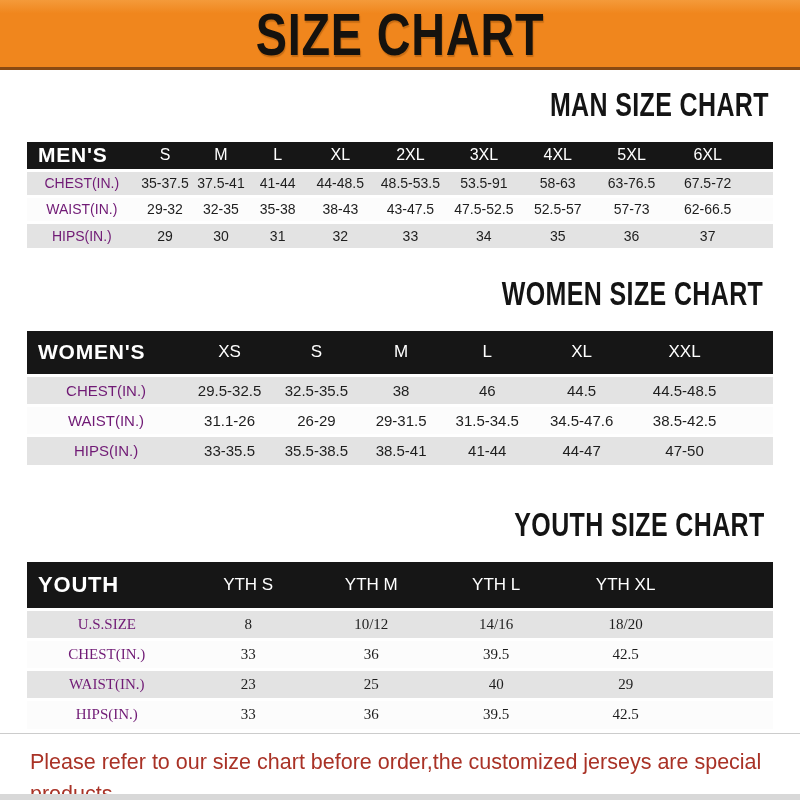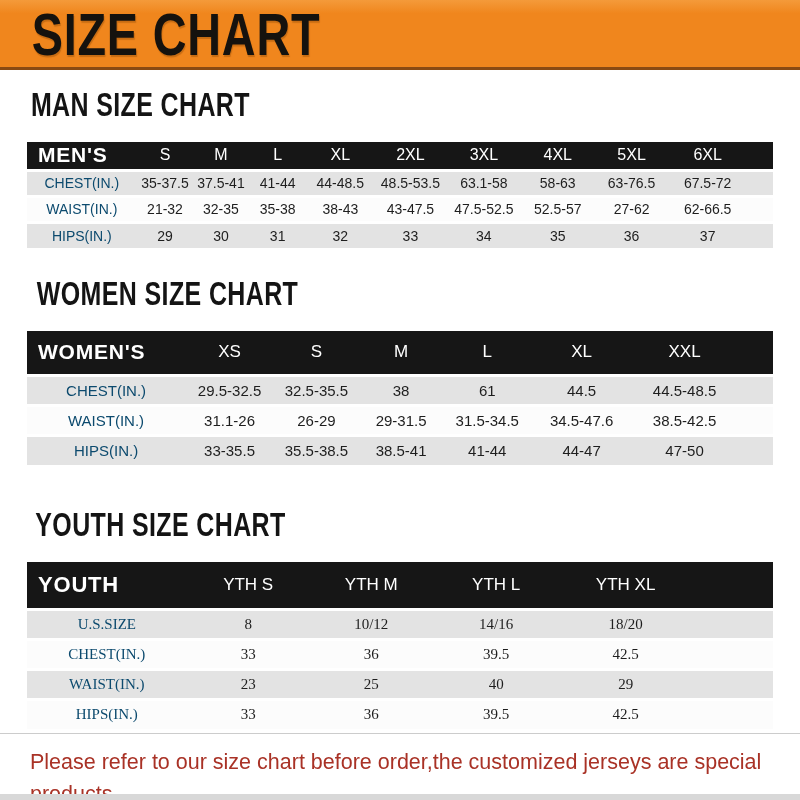--- a/index.html
+++ b/index.html
@@ -10,35 +10,35 @@
     position: relative;
     overflow: hidden;
   }
   
   .banner {
     height: 70px;
     background: linear-gradient(180deg, var(--orange-light) 0%, var(--orange) 20%, var(--orange) 100%);
     border-bottom: 3px solid var(--orange-dark);
     display: flex;
     align-items: center;
-    justify-content: flex-start;
+    justify-content: center;
   }
   .banner-text {
     display: inline-block;
     font-size: 57px;
     font-weight: 700;
     color: #15120e;
     letter-spacing: 1px;
     transform: scaleX(0.82) scaleY(1.04);
     text-shadow: 1px 2px 1px rgba(120,60,0,0.35);
     white-space: nowrap;
   }
   
   .section-heading {
-    text-align: left;
+    text-align: right;
     line-height: 34px;
     white-space: nowrap;
   }
   .section-heading span {
     display: inline-block;
     font-size: 32px;
     font-weight: 700;
     color: #141414;
     letter-spacing: 0.5px;
     transform: scaleX(0.78) scaleY(1.05);
@@ -69,21 +69,21 @@
     white-space: nowrap;
   }
   table.size-table tbody td {
     text-align: center;
     vertical-align: middle;
     color: #1e1e1e;
     border-top: 3px solid #ffffff;
     background: #fcfcfc;
   }
   table.size-table tbody tr.g td { background: var(--row-gray); }
-  table.size-table tbody td.lbl { white-space: nowrap; color: #0c4a6e; }
+  table.size-table tbody td.lbl { white-space: nowrap; color: #701a75; }
   
   .t-men   thead th { height: 28px; font-size: 16px; margin-left: 20px; }
   .t-men   thead th.lbl { font-size: 21px; }
   .t-men   tbody td { height: 26px; font-size: 14px; }
   .t-women thead th { height: 44px; font-size: 17px; }
   .t-women thead th.lbl { font-size: 21px; }
   .t-women tbody td { height: 30px; font-size: 15px; }
   .t-youth thead th { height: 47px; font-size: 17px; }
   .t-youth thead th.lbl { font-size: 22px; }
   .t-youth tbody td { height: 30px; font-size: 15px; font-family: Liberation Serif, serif; }
@@ -147,36 +147,36 @@
       </tr>
     </thead>
     <tbody>
       <tr class="g">
         <td class="lbl">CHEST(IN.)</td>
         <td>35-37.5</td>
         <td>37.5-41</td>
         <td>41-44</td>
         <td>44-48.5</td>
         <td>48.5-53.5</td>
-        <td>63.1-58</td>
+        <td>53.5-91</td>
         <td>58-63</td>
         <td>63-76.5</td>
         <td>67.5-72</td>
         <td></td>
       </tr>
       <tr>
         <td class="lbl">WAIST(IN.)</td>
-        <td>21-32</td>
+        <td>29-32</td>
         <td>32-35</td>
         <td>35-38</td>
         <td>38-43</td>
         <td>43-47.5</td>
         <td>47.5-52.5</td>
         <td>52.5-57</td>
-        <td>27-62</td>
+        <td>57-73</td>
         <td>62-66.5</td>
         <td></td>
       </tr>
       <tr class="g">
         <td class="lbl">HIPS(IN.)</td>
         <td>29</td>
         <td>30</td>
         <td>31</td>
         <td>32</td>
         <td>33</td>
@@ -214,21 +214,21 @@
         <th>XXL</th>
         <th></th>
       </tr>
     </thead>
     <tbody>
       <tr class="g">
         <td class="lbl">CHEST(IN.)</td>
         <td>29.5-32.5</td>
         <td>32.5-35.5</td>
         <td>38</td>
-        <td>61</td>
+        <td>46</td>
         <td>44.5</td>
         <td>44.5-48.5</td>
         <td></td>
       </tr>
       <tr>
         <td class="lbl">WAIST(IN.)</td>
         <td>31.1-26</td>
         <td>26-29</td>
         <td>29-31.5</td>
         <td>31.5-34.5</td>

